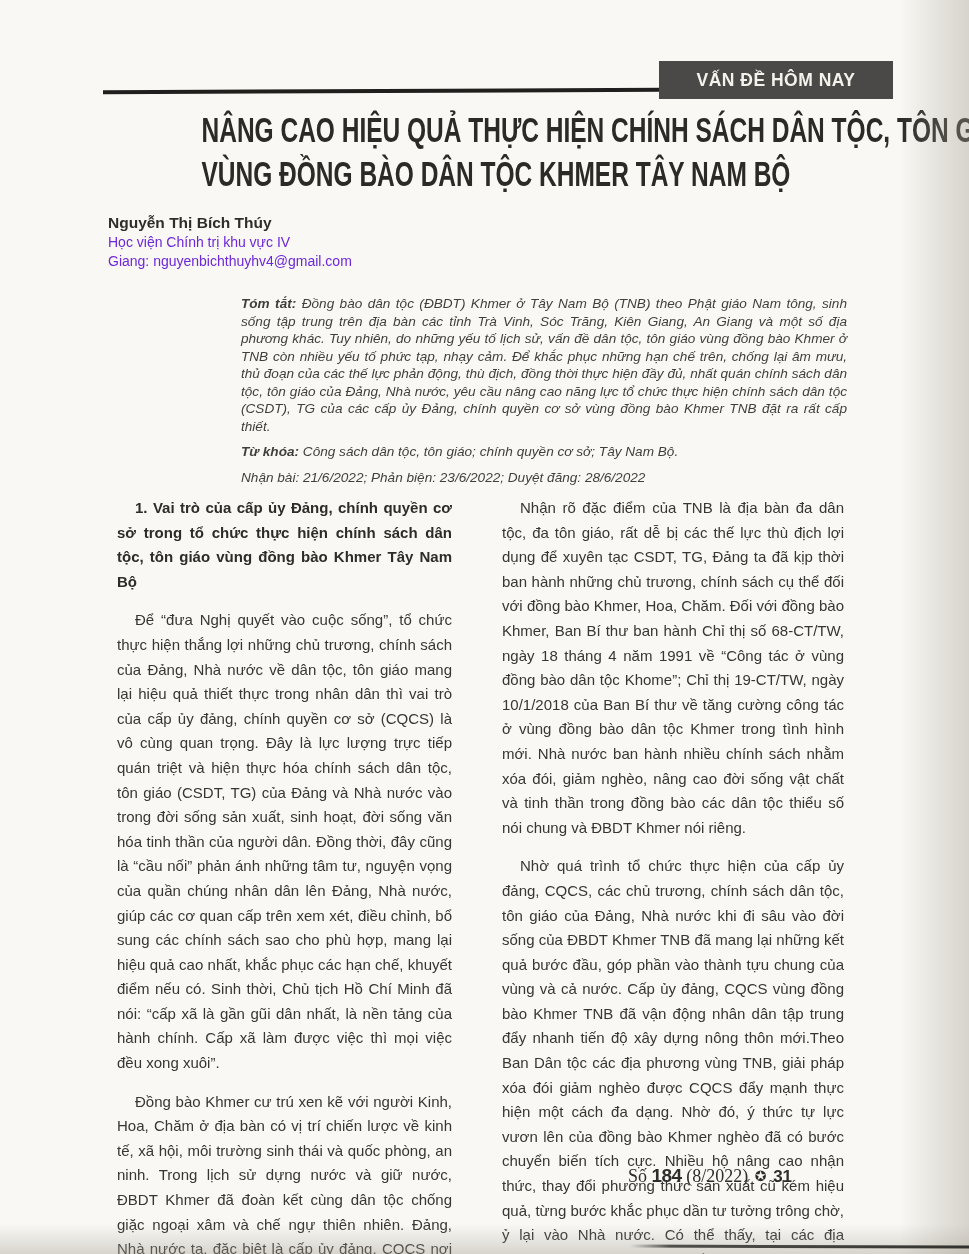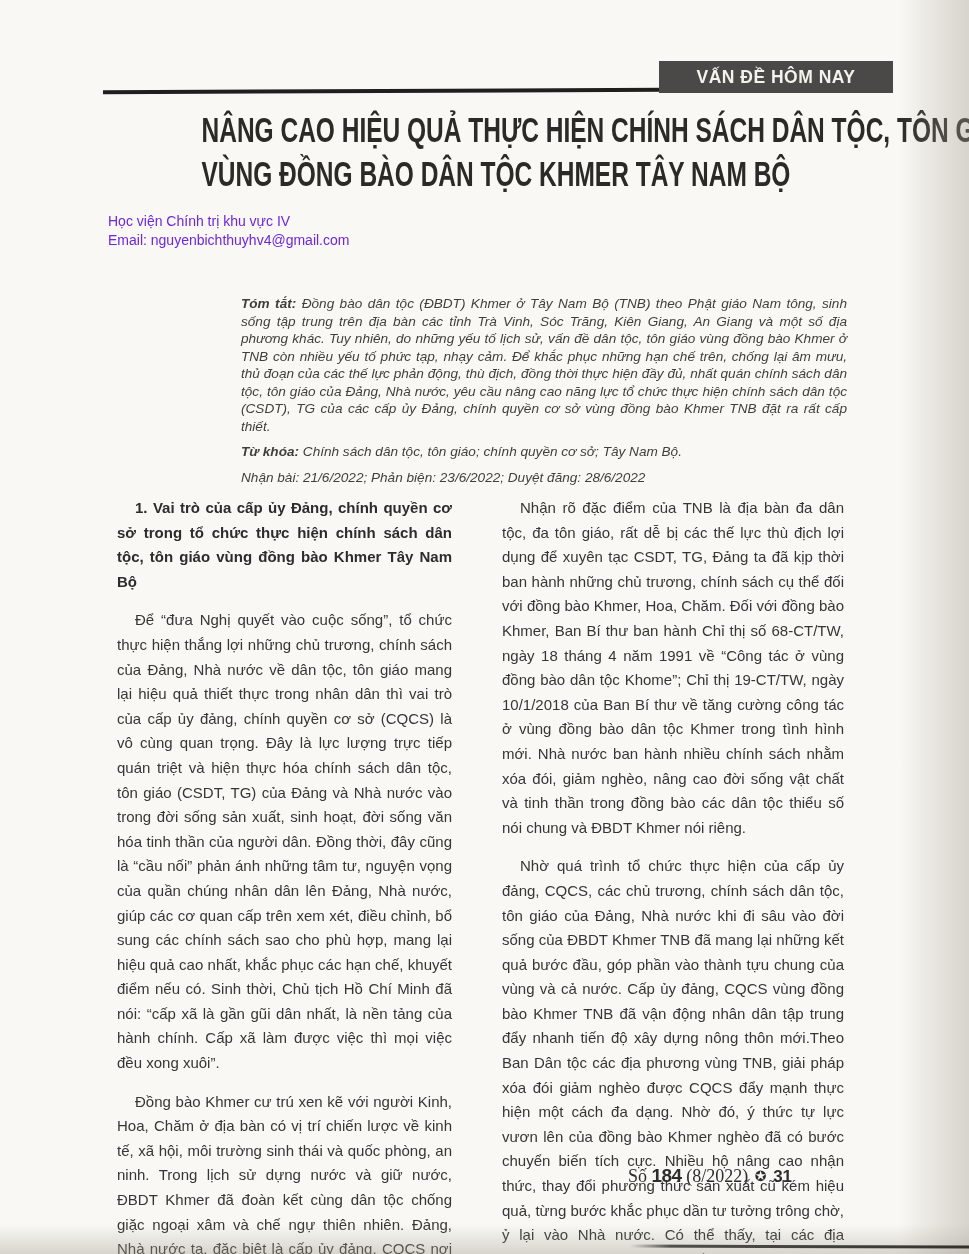--- a/index.html
+++ b/index.html
@@ -25,21 +25,21 @@
     pointer-events:none;
   }
   .scan-edge-line{
     position:absolute;bottom:6px;left:630px;right:0;height:3px;
     background:linear-gradient(to right, rgba(45,43,40,0) 0%, rgba(45,43,40,0.8) 12%, rgba(35,33,30,0.9) 100%);
     transform:rotate(0.15deg);
     pointer-events:none;
   }
   
   .badge{
-    position:absolute;left:659px;top:61px;width:234px;height:32px;
+    position:absolute;left:659px;top:61px;width:234px;height:38px;
     background:#4a4947;color:#f3f2ec;
     font-weight:bold;font-size:17.5px;letter-spacing:0.5px;
     display:flex;align-items:center;justify-content:center;
   }
   .header-rule{
     position:absolute;left:103px;top:89px;width:560px;height:4px;
     background:#201f1d;
     transform:rotate(-0.25deg);
   }
   
@@ -108,27 +108,28 @@
   <div class="badge">
     <span>VẤN ĐỀ HÔM NAY</span>
   </div>
 
   <div class="title">
     <span class="line">NÂNG CAO HIỆU QUẢ THỰC HIỆN CHÍNH SÁCH DÂN TỘC, TÔN GIÁO</span>
     <span class="line">VÙNG ĐỒNG BÀO DÂN TỘC KHMER TÂY NAM BỘ</span>
   </div>
 
   <div class="author">
+    <div class="name">Nguyễn Thị Bích Thúy</div>
     <div class="affil">Học viện Chính trị khu vực IV</div>
-    <div class="email">Email: nguyenbichthuyhv4@gmail.com</div>
+    <div class="email">Giang: nguyenbichthuyhv4@gmail.com</div>
   </div>
 
   <div class="abstract">
     <p class="row"><span class="lead">Tóm tắt:</span><span> Đồng bào dân tộc (ĐBDT) Khmer ở Tây Nam Bộ (TNB) theo Phật giáo Nam tông, sinh sống tập trung trên địa bàn các tỉnh Trà Vinh, Sóc Trăng, Kiên Giang, An Giang và một số địa phương khác. Tuy nhiên, do những yếu tố lịch sử, vấn đề dân tộc, tôn giáo vùng đồng bào Khmer ở TNB còn nhiều yếu tố phức tạp, nhạy cảm. Để khắc phục những hạn chế trên, chống lại âm mưu, thủ đoạn của các thế lực phản động, thù địch, đồng thời thực hiện đầy đủ, nhất quán chính sách dân tộc, tôn giáo của Đảng, Nhà nước, yêu cầu nâng cao năng lực tổ chức thực hiện chính sách dân tộc (CSDT), TG của các cấp ủy Đảng, chính quyền cơ sở vùng đồng bào Khmer TNB đặt ra rất cấp thiết.</span></p>
-    <p class="row"><span class="lead">Từ khóa:</span><span> Chính sách dân tộc, tôn giáo; chính quyền cơ sở; Tây Nam Bộ.</span></p>
+    <p class="row"><span class="lead">Từ khóa:</span><span> Công sách dân tộc, tôn giáo; chính quyền cơ sở; Tây Nam Bộ.</span></p>
     <p class="row">Nhận bài: 21/6/2022; Phản biện: 23/6/2022; Duyệt đăng: 28/6/2022</p>
   </div>
 
   <div class="columns">
     <div class="col-left">
       <p class="section-heading">1. Vai trò của cấp ủy Đảng, chính quyền cơ sở trong tổ chức thực hiện chính sách dân tộc, tôn giáo vùng đồng bào Khmer Tây Nam Bộ</p>
       <p>Để “đưa Nghị quyết vào cuộc sống”, tổ chức thực hiện thắng lợi những chủ trương, chính sách của Đảng, Nhà nước về dân tộc, tôn giáo mang lại hiệu quả thiết thực trong nhân dân thì vai trò của cấp ủy đảng, chính quyền cơ sở (CQCS) là vô cùng quan trọng. Đây là lực lượng trực tiếp quán triệt và hiện thực hóa chính sách dân tộc, tôn giáo (CSDT, TG) của Đảng và Nhà nước vào trong đời sống sản xuất, sinh hoạt, đời sống văn hóa tinh thần của người dân. Đồng thời, đây cũng là “cầu nối” phản ánh những tâm tư, nguyện vọng của quần chúng nhân dân lên Đảng, Nhà nước, giúp các cơ quan cấp trên xem xét, điều chỉnh, bổ sung các chính sách sao cho phù hợp, mang lại hiệu quả cao nhất, khắc phục các hạn chế, khuyết điểm nếu có. Sinh thời, Chủ tịch Hồ Chí Minh đã nói: “cấp xã là gần gũi dân nhất, là nền tảng của hành chính. Cấp xã làm được việc thì mọi việc đều xong xuôi”.</p>
       <p>Đồng bào Khmer cư trú xen kẽ với người Kinh, Hoa, Chăm ở địa bàn có vị trí chiến lược về kinh tế, xã hội, môi trường sinh thái và quốc phòng, an ninh. Trong lịch sử dựng nước và giữ nước, ĐBDT Khmer đã đoàn kết cùng dân tộc chống giặc ngoại xâm và chế ngự thiên nhiên. Đảng, Nhà nước ta, đặc biệt là cấp ủy đảng, CQCS nơi tập trung đồng bào Khmer vùng TNB luôn quan tâm thực hiện CSDT, TG, đạt được những thành tựu nổi bật.</p>
       <p>Tuy nhiên, cấp ủy đảng, CQCS còn gặp nhiều khó khăn trong triển khai thực hiện những chủ trương, chính sách của Đảng và Nhà nước, sự phối hợp giữa các cấp, các ngành chưa chặt chẽ. Từ đó, các phần tử xấu đã khai thác lợi dụng những sơ hở trong thực hiện CSDT,</p>
     </div>

